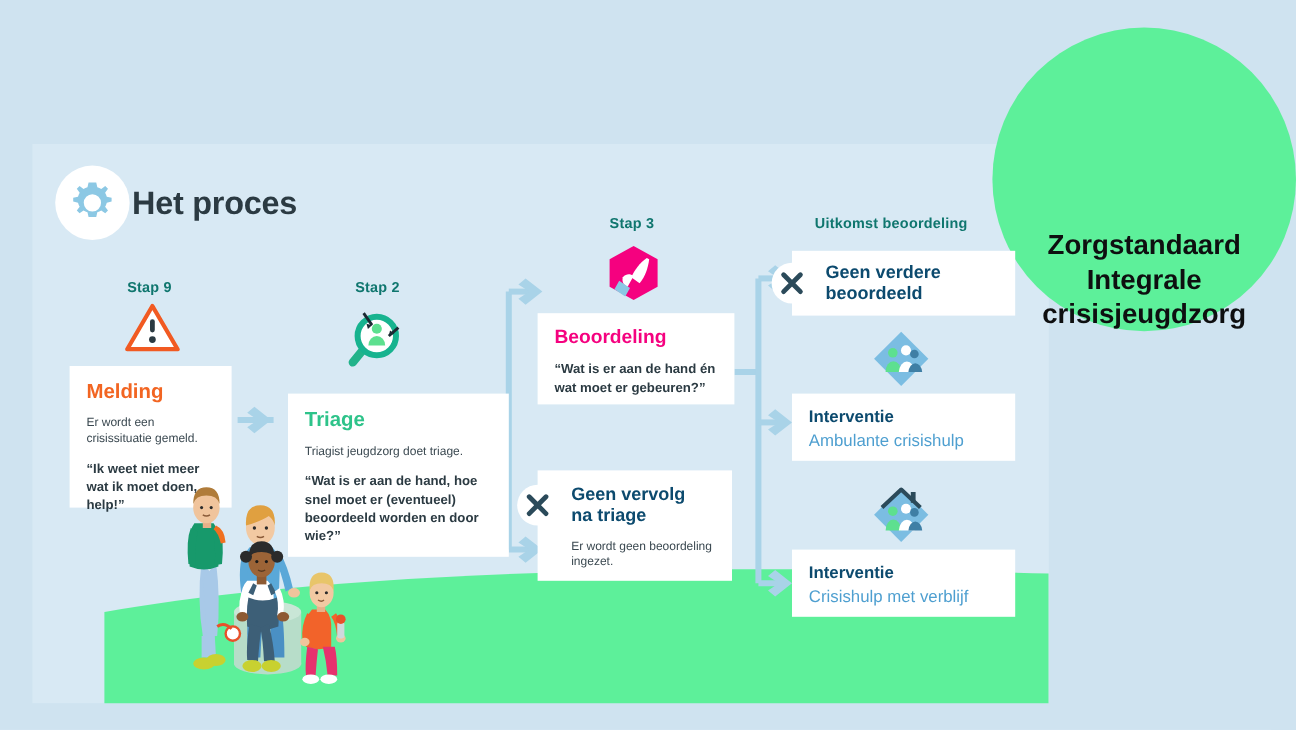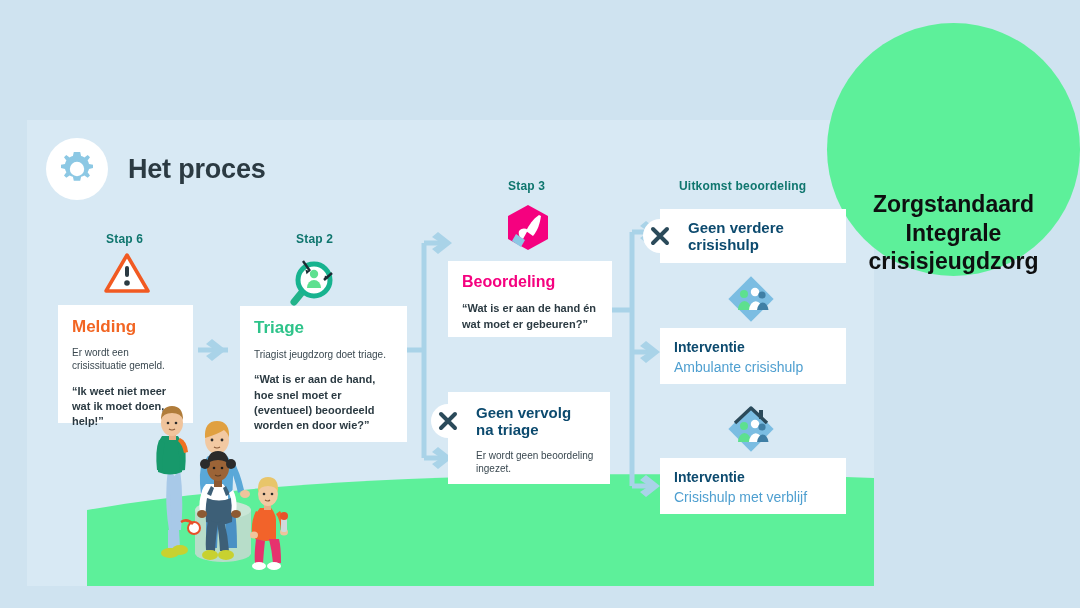--- a/index.html
+++ b/index.html
@@ -27,21 +27,21 @@
     position: absolute;
     left: 0px; top: 350px;
     width: 847px; height: 200px;
     overflow: hidden;
   }
   #hill svg { display:block; }
 
   
   #header {
     position: absolute; left: 46px; top: 138px;
-    display: flex; align-items: center; gap: 20px;
+    display: flex; align-items: center; gap: 2px;
   }
   #gear-badge {
     width: 62px; height: 62px; border-radius: 50%;
     background: #ffffff;
     display: flex; align-items: center; justify-content: center;
   }
   #header-title {
     font-size: 27px; font-weight: bold; color: #2b3a42;
     letter-spacing: -0.2px;
   }
@@ -157,21 +157,21 @@
     </div>
     <div id="header-title">Het proces</div>
   </div>
 
   <div id="brand-circle">
     <div id="brand-title">Zorgstandaard
 Integrale
 crisisjeugdzorg</div>
   </div>
 
-  <div class="step-label" style="left:106px; top:232px;">Stap 6</div>
+  <div class="step-label" style="left:106px; top:232px;">Stap 9</div>
   <div class="icon-holder" style="left:104px; top:252px;">
     <svg width="46" height="42" viewBox="0 0 46 42">
       <path d="M23 3 L44 39 L2 39 Z" fill="#ffffff" stroke="#f15a22" stroke-width="3.5" stroke-linejoin="round"></path>
       <rect x="21" y="14" width="4" height="11" rx="2" fill="#2b3a42"></rect>
       <circle cx="23" cy="31" r="2.8" fill="#2b3a42"></circle>
     </svg>
   </div>
   <div class="card" style="left:58px; top:305px; width:135px; height:118px;">
     <div class="card-title t-orange">Melding</div>
     <div class="card-body body-sm" style="margin-top:9px;">Er wordt een crisissituatie gemeld.</div>
@@ -184,21 +184,21 @@
       <line x1="17" y1="37" x2="8" y2="48" stroke="#22b38a" stroke-width="7" stroke-linecap="round"></line>
       <circle cx="28" cy="26" r="16" fill="#ffffff" stroke="#17b38f" stroke-width="5"></circle>
       <circle cx="28" cy="20" r="4.2" fill="#5de08f"></circle>
       <path d="M21 34 a7 8 0 0 1 14 0 z" fill="#5de08f"></path>
       <path d="M17 7 L24 17" stroke="#1b2a33" stroke-width="2.4"></path>
       <path d="M24 17 l-4.6 -1.2 1.2 4.4 z" fill="#1b2a33"></path>
       <path d="M46 19 L38 26" stroke="#1b2a33" stroke-width="2.4"></path>
       <path d="M38 26 l1.0 -4.6 3.6 2.6 z" fill="#1b2a33"></path>
     </svg>
   </div>
-  <div class="card" style="left:240px; top:306px; width:167px; height:136px;">
+  <div class="card" style="left:240px; top:328px; width:184px; height:136px;">
     <div class="card-title t-green">Triage</div>
     <div class="card-body body-sm" style="margin-top:10px;">Triagist jeugdzorg doet triage.</div>
     <div class="card-body body-quote" style="margin-top:11px;">“Wat is er aan de hand, hoe snel moet er (eventueel) beoordeeld worden en door wie?”</div>
   </div>
 
   <div class="step-label" style="left:508px; top:179px;">Stap 3</div>
   <div class="icon-holder" style="left:503px; top:203px;">
     <svg width="50" height="50" viewBox="0 0 50 50">
       <path d="M25 2 L45 13 L45 36 L25 47 L5 36 L5 13 Z" fill="#f5017f"></path>
       <path d="M36 12 C30 16 26 22 23 28 L30 33 C35 27 37 20 38 13 Z" fill="#ffffff"></path>
@@ -227,21 +227,21 @@
   <div class="step-label" style="left:679px; top:179px;">Uitkomst beoordeling</div>
 
   <div class="card" style="left:660px; top:209px; width:186px; height:54px; padding-left:28px; padding-top:10px;">
     <div class="x-badge" style="top:10px;">
       <svg width="20" height="20" viewBox="0 0 20 20">
         <path d="M3 3 L17 17 M17 3 L3 17" stroke="#2b4a5a" stroke-width="4" stroke-linecap="round"></path>
       </svg>
     </div>
     <div class="card-title t-slate">
       <div>Geen verdere</div>
-      <div>crisishulp</div>
+      <div>beoordeeld</div>
     </div>
   </div>
 
   <div class="icon-holder" style="left:724px; top:272px;">
     <svg width="54" height="54" viewBox="0 0 54 54">
       <rect x="11" y="11" width="32" height="32" transform="rotate(45 27 27)" fill="#7bbde2"></rect>
       <circle cx="20" cy="22" r="4" fill="#5de08f"></circle>
       <path d="M14 38 a6.5 9 0 0 1 13 0 z" fill="#5de08f"></path>
       <circle cx="31" cy="20" r="4.2" fill="#ffffff"></circle>
       <path d="M25 38 a6.8 10 0 0 1 13.5 0 z" fill="#ffffff"></path>

